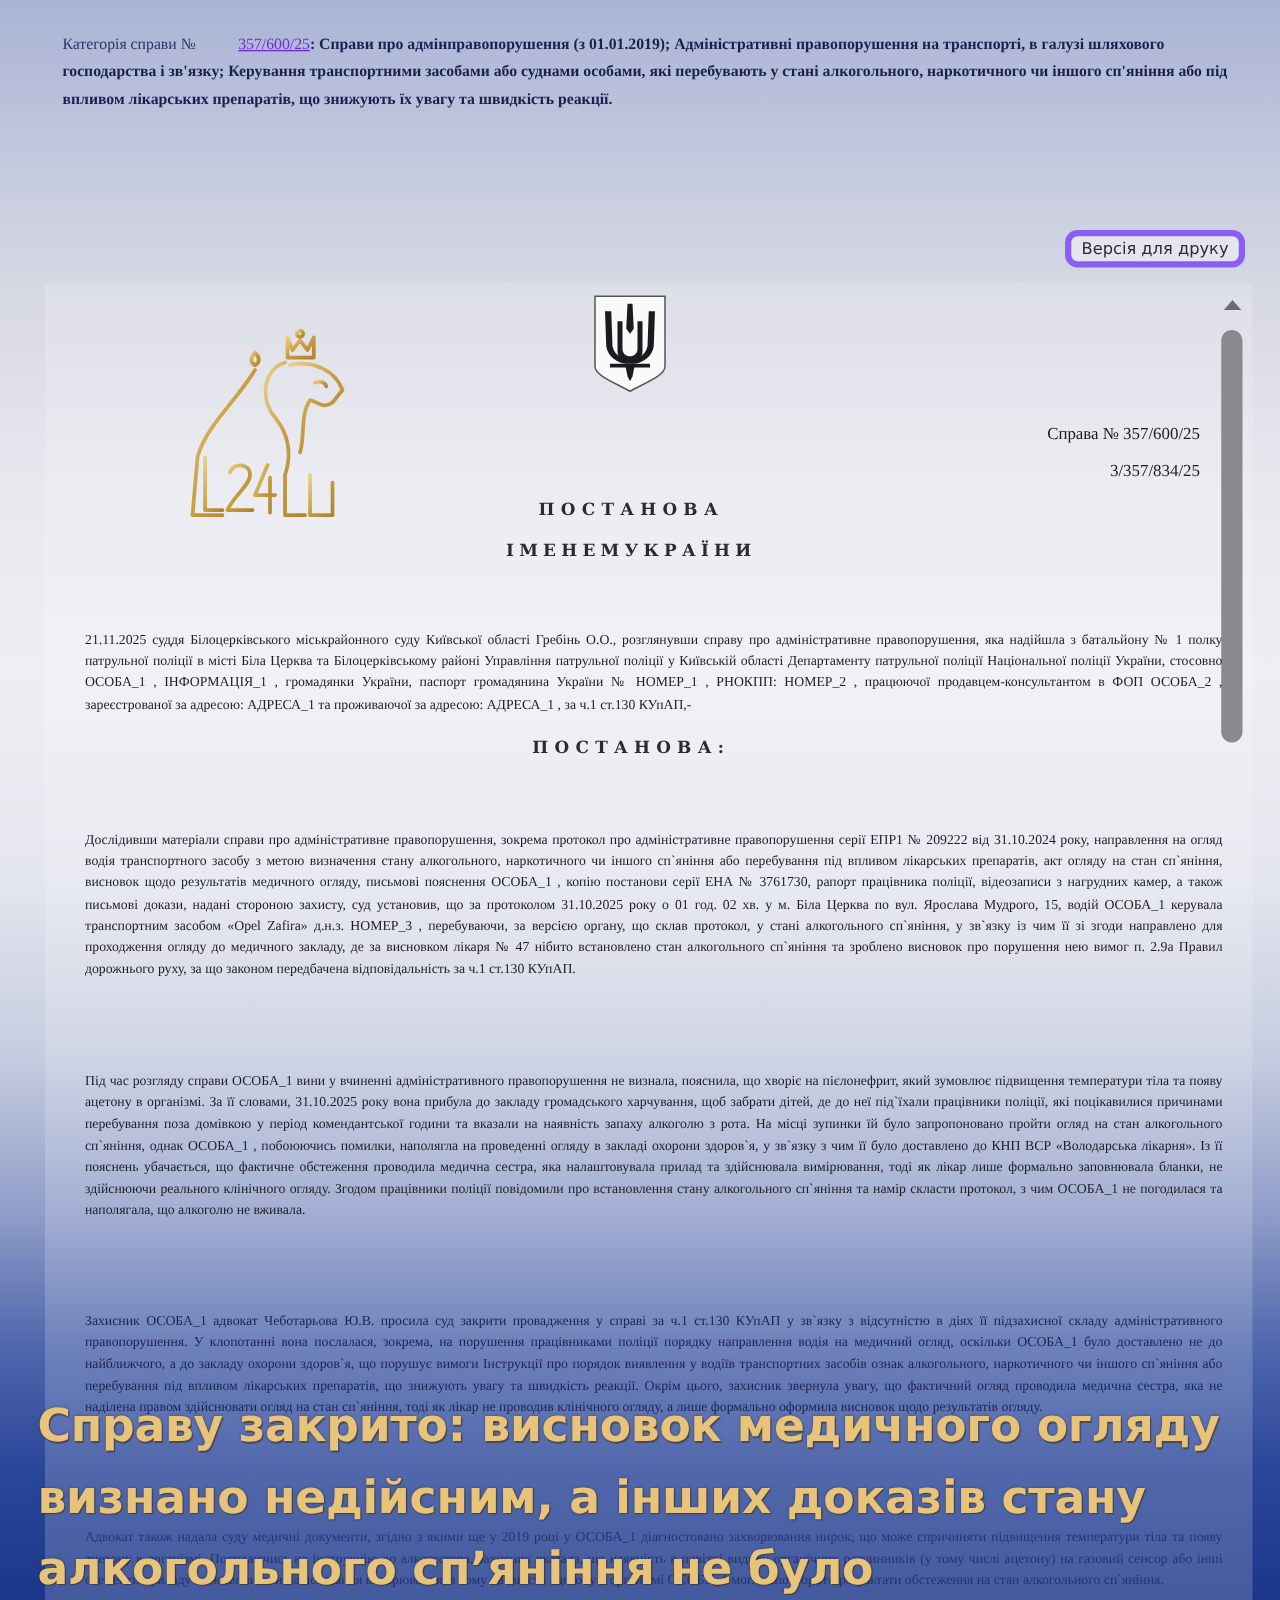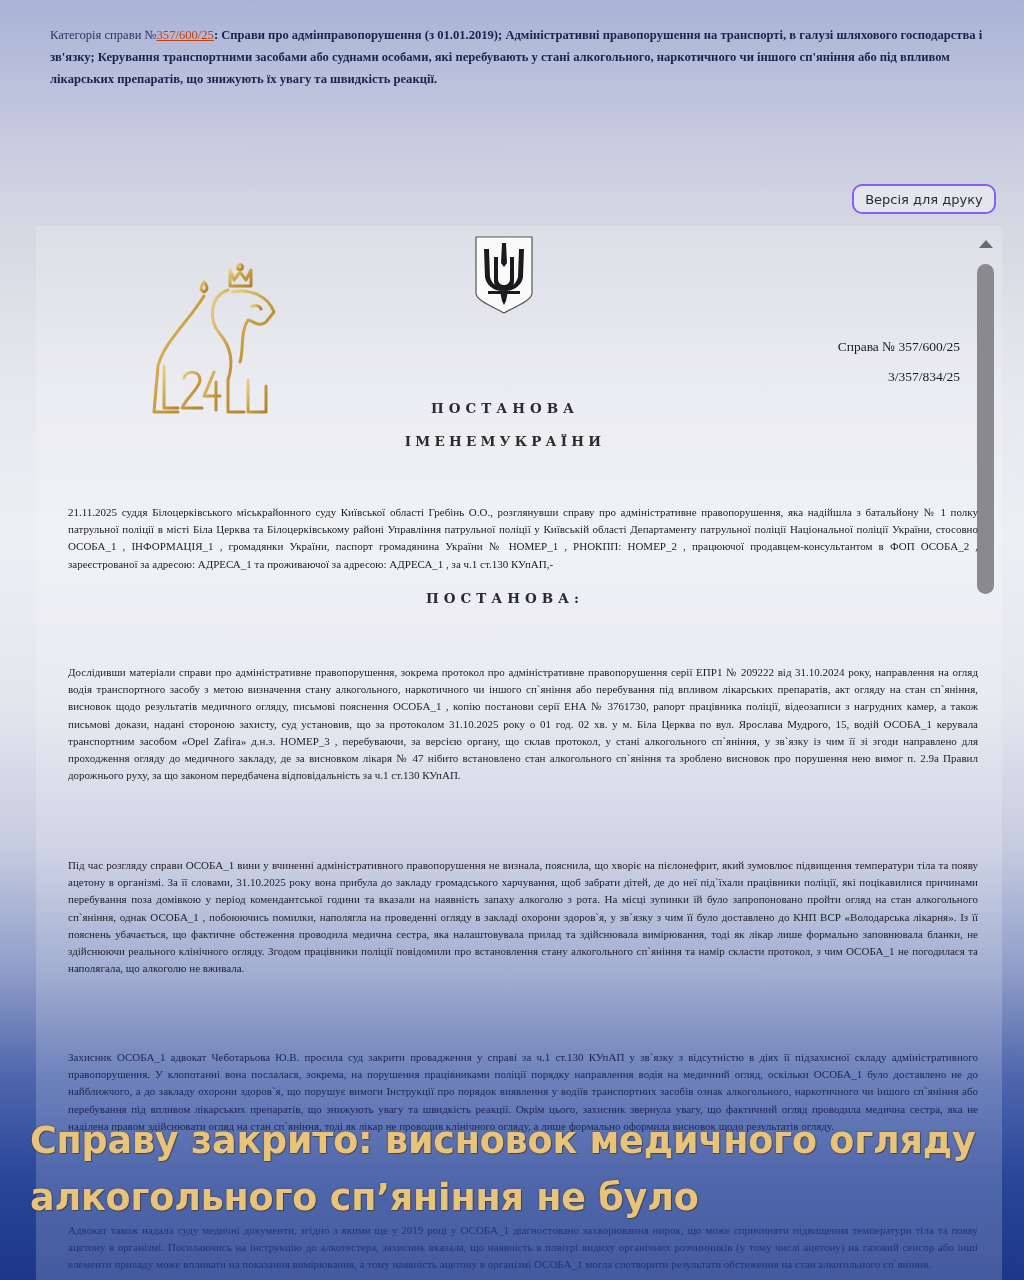--- a/index.html
+++ b/index.html
@@ -8,27 +8,27 @@
     position: relative;
     font-family: "Liberation Serif", serif;
     background: linear-gradient(180deg, #aab3d6 0%, #c9cde0 12%, #d6d8e2 18%, #e7e8ee 30%, #eeeff3 42%, #e4e6ee 55%, #c6cce0 66%, #8e9cc8 76%, #4f67ad 84%, #2a4699 92%, #1c3789 100%);
     color: #1a1a2a;
   }
   .meta {
     position: absolute; left: 50px; top: 24px; width: 940px;
     font-size: 12.6px; line-height: 22px; color: #1f2b5c;
   }
   .meta .cat-label, .meta .plain { font-weight: normal; color: #2a3566; }
-  .meta .cat-link { color: #c2410c; text-decoration: underline; }
+  .meta .cat-link { color: #6d28d9; text-decoration: underline; margin-left: 34px; }
   .meta .bold { font-weight: bold; color: #18224f; }
   .meta-line { display: block; }
 
   .print-btn {
     position: absolute; left: 852px; top: 184px; width: 144px; height: 30px;
-    border-radius: 10px; background: #e4e6ed; border: 2px solid #8b5cf6;
+    border-radius: 10px; background: #e4e6ed; border: 5px solid #8b5cf6;
     font-family: "DejaVu Sans", sans-serif; font-size: 13px; color: #2b2b35;
     display: flex; align-items: center; justify-content: center; cursor: pointer;
   }
 
   .doc-frame {
     position: absolute; left: 36px; top: 226px; width: 966px; height: 1060px;
     background: rgba(255,255,255,0.18);
   }
   .scrollbar {
     position: absolute; left: 974px; top: 232px; width: 24px; height: 1050px;
@@ -151,14 +151,15 @@
 <div class="title t3">ПОСТАНОВА:</div>
 
 <div class="para p1">21.11.2025 суддя Білоцерківського міськрайонного суду Київської області Гребінь О.О., розглянувши справу про адміністративне правопорушення, яка надійшла з батальйону № 1 полку патрульної поліції в місті Біла Церква та Білоцерківському районі Управління патрульної поліції у Київській області Департаменту патрульної поліції Національної поліції України, стосовно ОСОБА_1 , ІНФОРМАЦІЯ_1 , громадянки України, паспорт громадянина України № НОМЕР_1 , РНОКПП: НОМЕР_2 , працюючої продавцем-консультантом в ФОП ОСОБА_2 , зареєстрованої за адресою: АДРЕСА_1 та проживаючої за адресою: АДРЕСА_1 , за ч.1 ст.130 КУпАП,-</div>
 <div class="para p2">Дослідивши матеріали справи про адміністративне правопорушення, зокрема протокол про адміністративне правопорушення серії ЕПР1 № 209222 від 31.10.2024 року, направлення на огляд водія транспортного засобу з метою визначення стану алкогольного, наркотичного чи іншого сп`яніння або перебування під впливом лікарських препаратів, акт огляду на стан сп`яніння, висновок щодо результатів медичного огляду, письмові пояснення ОСОБА_1 , копію постанови серії ЕНА № 3761730, рапорт працівника поліції, відеозаписи з нагрудних камер, а також письмові докази, надані стороною захисту, суд установив, що за протоколом 31.10.2025 року о 01 год. 02 хв. у м. Біла Церква по вул. Ярослава Мудрого, 15, водій ОСОБА_1 керувала транспортним засобом «Opel Zafira» д.н.з. НОМЕР_3 , перебуваючи, за версією органу, що склав протокол, у стані алкогольного сп`яніння, у зв`язку із чим її зі згоди направлено для проходження огляду до медичного закладу, де за висновком лікаря № 47 нібито встановлено стан алкогольного сп`яніння та зроблено висновок про порушення нею вимог п. 2.9а Правил дорожнього руху, за що законом передбачена відповідальність за ч.1 ст.130 КУпАП.</div>
 <div class="para p3">Під час розгляду справи ОСОБА_1 вини у вчиненні адміністративного правопорушення не визнала, пояснила, що хворіє на пієлонефрит, який зумовлює підвищення температури тіла та появу ацетону в організмі. За її словами, 31.10.2025 року вона прибула до закладу громадського харчування, щоб забрати дітей, де до неї під`їхали працівники поліції, які поцікавилися причинами перебування поза домівкою у період комендантської години та вказали на наявність запаху алкоголю з рота. На місці зупинки їй було запропоновано пройти огляд на стан алкогольного сп`яніння, однак ОСОБА_1 , побоюючись помилки, наполягла на проведенні огляду в закладі охорони здоров`я, у зв`язку з чим її було доставлено до КНП ВСР «Володарська лікарня». Із її пояснень убачається, що фактичне обстеження проводила медична сестра, яка налаштовувала прилад та здійснювала вимірювання, тоді як лікар лише формально заповнювала бланки, не здійснюючи реального клінічного огляду. Згодом працівники поліції повідомили про встановлення стану алкогольного сп`яніння та намір скласти протокол, з чим ОСОБА_1 не погодилася та наполягала, що алкоголю не вживала.</div>
 <div class="para p4">Захисник ОСОБА_1 адвокат Чеботарьова Ю.В. просила суд закрити провадження у справі за ч.1 ст.130 КУпАП у зв`язку з відсутністю в діях її підзахисної складу адміністративного правопорушення. У клопотанні вона послалася, зокрема, на порушення працівниками поліції порядку направлення водія на медичний огляд, оскільки ОСОБА_1 було доставлено не до найближчого, а до закладу охорони здоров`я, що порушує вимоги Інструкції про порядок виявлення у водіїв транспортних засобів ознак алкогольного, наркотичного чи іншого сп`яніння або перебування під впливом лікарських препаратів, що знижують увагу та швидкість реакції. Окрім цього, захисник звернула увагу, що фактичний огляд проводила медична сестра, яка не наділена правом здійснювати огляд на стан сп`яніння, тоді як лікар не проводив клінічного огляду, а лише формально оформила висновок щодо результатів огляду.</div>
 <div class="para p5">Адвокат також надала суду медичні документи, згідно з якими ще у 2019 році у ОСОБА_1 діагностовано захворювання нирок, що може спричиняти підвищення температури тіла та появу ацетону в організмі. Посилаючись на інструкцію до алкотестера, захисник вказала, що наявність в повітрі видиху органічних розчинників (у тому числі ацетону) на газовий сенсор або інші елементи приладу може впливати на показання вимірювання, а тому наявність ацетону в організмі ОСОБА_1 могла спотворити результати обстеження на стан алкогольного сп`яніння.</div>
 
 <div class="headline">
   <span>Справу закрито: висновок медичного огляду</span>
+  <span>визнано недійсним, а інших доказів стану</span>
   <span>алкогольного сп’яніння не було</span>
 </div>
 
 </body></html>

